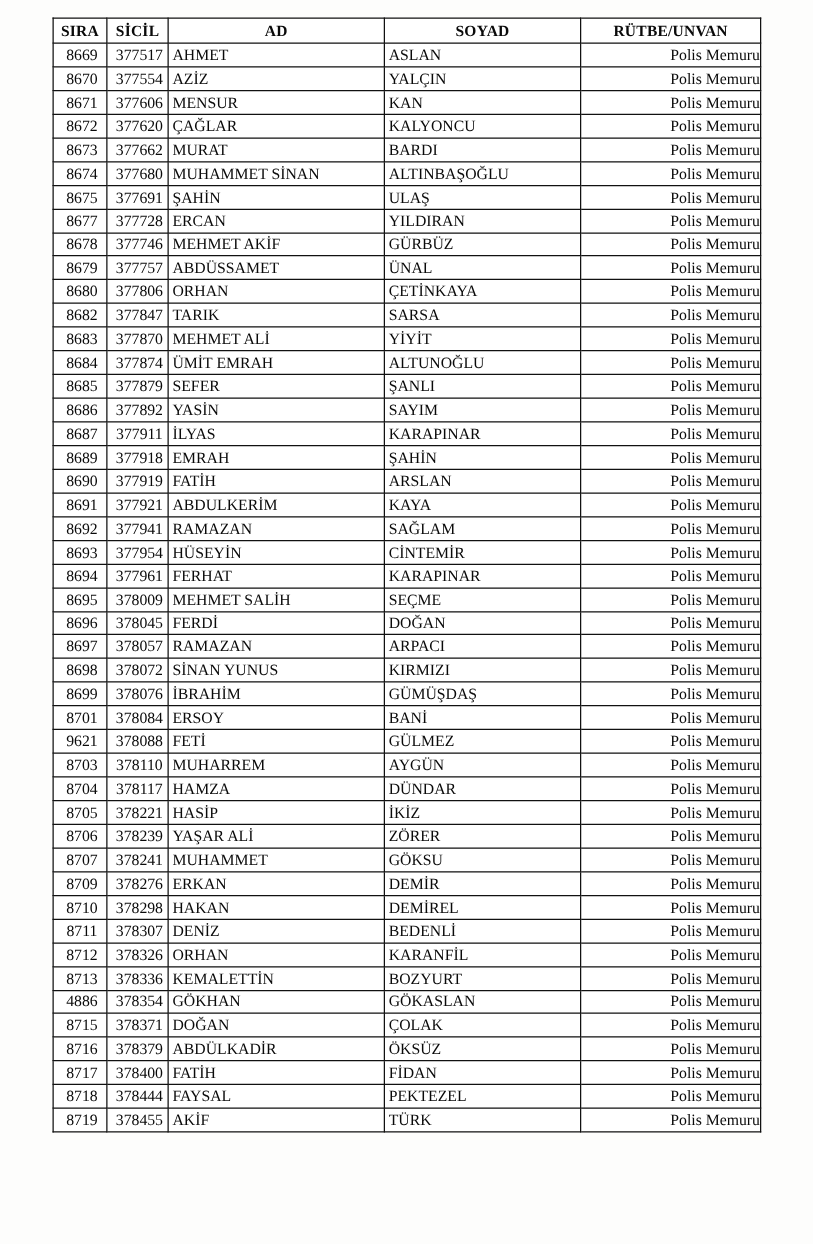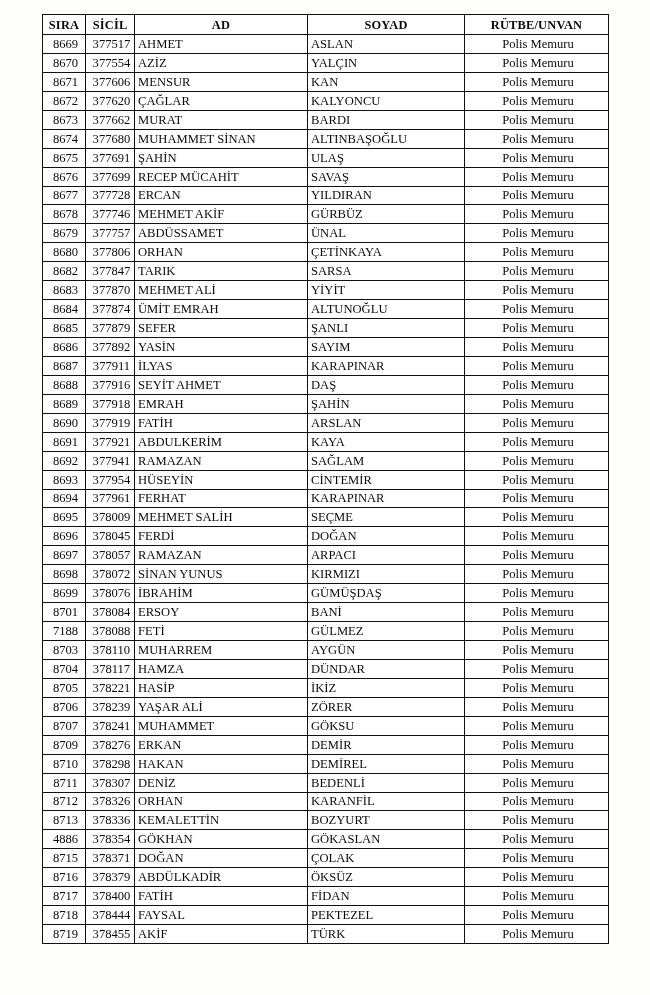--- a/index.html
+++ b/index.html
@@ -63,21 +63,21 @@
   td.cell-sicil {
     text-align: center;
     padding: 0;
     font-size: 12.6px;
   }
   td.cell-ad,
   td.cell-soyad {
     text-align: left;
   }
   td.cell-rutbe {
-    text-align: center;
+    text-align: right;
     font-size: 11.4px;
     color: #141414;
     padding-left: 4px;
     margin-top: 12px;
   }
 </style>
 </head>
 <body>
 
 <div class="page">
@@ -143,27 +143,20 @@
             <td class="cell-rutbe">Polis Memuru</td>
           </tr>
           <tr>
             <td class="cell-sira">8675</td>
             <td class="cell-sicil">377691</td>
             <td class="cell-ad">ŞAHİN</td>
             <td class="cell-soyad">ULAŞ</td>
             <td class="cell-rutbe">Polis Memuru</td>
           </tr>
           <tr>
-            <td class="cell-sira">8676</td>
-            <td class="cell-sicil">377699</td>
-            <td class="cell-ad">RECEP MÜCAHİT</td>
-            <td class="cell-soyad">SAVAŞ</td>
-            <td class="cell-rutbe">Polis Memuru</td>
-          </tr>
-          <tr>
             <td class="cell-sira">8677</td>
             <td class="cell-sicil">377728</td>
             <td class="cell-ad">ERCAN</td>
             <td class="cell-soyad">YILDIRAN</td>
             <td class="cell-rutbe">Polis Memuru</td>
           </tr>
           <tr>
             <td class="cell-sira">8678</td>
             <td class="cell-sicil">377746</td>
             <td class="cell-ad">MEHMET AKİF</td>
@@ -220,27 +213,20 @@
             <td class="cell-rutbe">Polis Memuru</td>
           </tr>
           <tr>
             <td class="cell-sira">8687</td>
             <td class="cell-sicil">377911</td>
             <td class="cell-ad">İLYAS</td>
             <td class="cell-soyad">KARAPINAR</td>
             <td class="cell-rutbe">Polis Memuru</td>
           </tr>
           <tr>
-            <td class="cell-sira">8688</td>
-            <td class="cell-sicil">377916</td>
-            <td class="cell-ad">SEYİT AHMET</td>
-            <td class="cell-soyad">DAŞ</td>
-            <td class="cell-rutbe">Polis Memuru</td>
-          </tr>
-          <tr>
             <td class="cell-sira">8689</td>
             <td class="cell-sicil">377918</td>
             <td class="cell-ad">EMRAH</td>
             <td class="cell-soyad">ŞAHİN</td>
             <td class="cell-rutbe">Polis Memuru</td>
           </tr>
           <tr>
             <td class="cell-sira">8690</td>
             <td class="cell-sicil">377919</td>
             <td class="cell-ad">FATİH</td>
@@ -311,21 +297,21 @@
             <td class="cell-rutbe">Polis Memuru</td>
           </tr>
           <tr>
             <td class="cell-sira">8701</td>
             <td class="cell-sicil">378084</td>
             <td class="cell-ad">ERSOY</td>
             <td class="cell-soyad">BANİ</td>
             <td class="cell-rutbe">Polis Memuru</td>
           </tr>
           <tr>
-            <td class="cell-sira">7188</td>
+            <td class="cell-sira">9621</td>
             <td class="cell-sicil">378088</td>
             <td class="cell-ad">FETİ</td>
             <td class="cell-soyad">GÜLMEZ</td>
             <td class="cell-rutbe">Polis Memuru</td>
           </tr>
           <tr>
             <td class="cell-sira">8703</td>
             <td class="cell-sicil">378110</td>
             <td class="cell-ad">MUHARREM</td>
             <td class="cell-soyad">AYGÜN</td>

